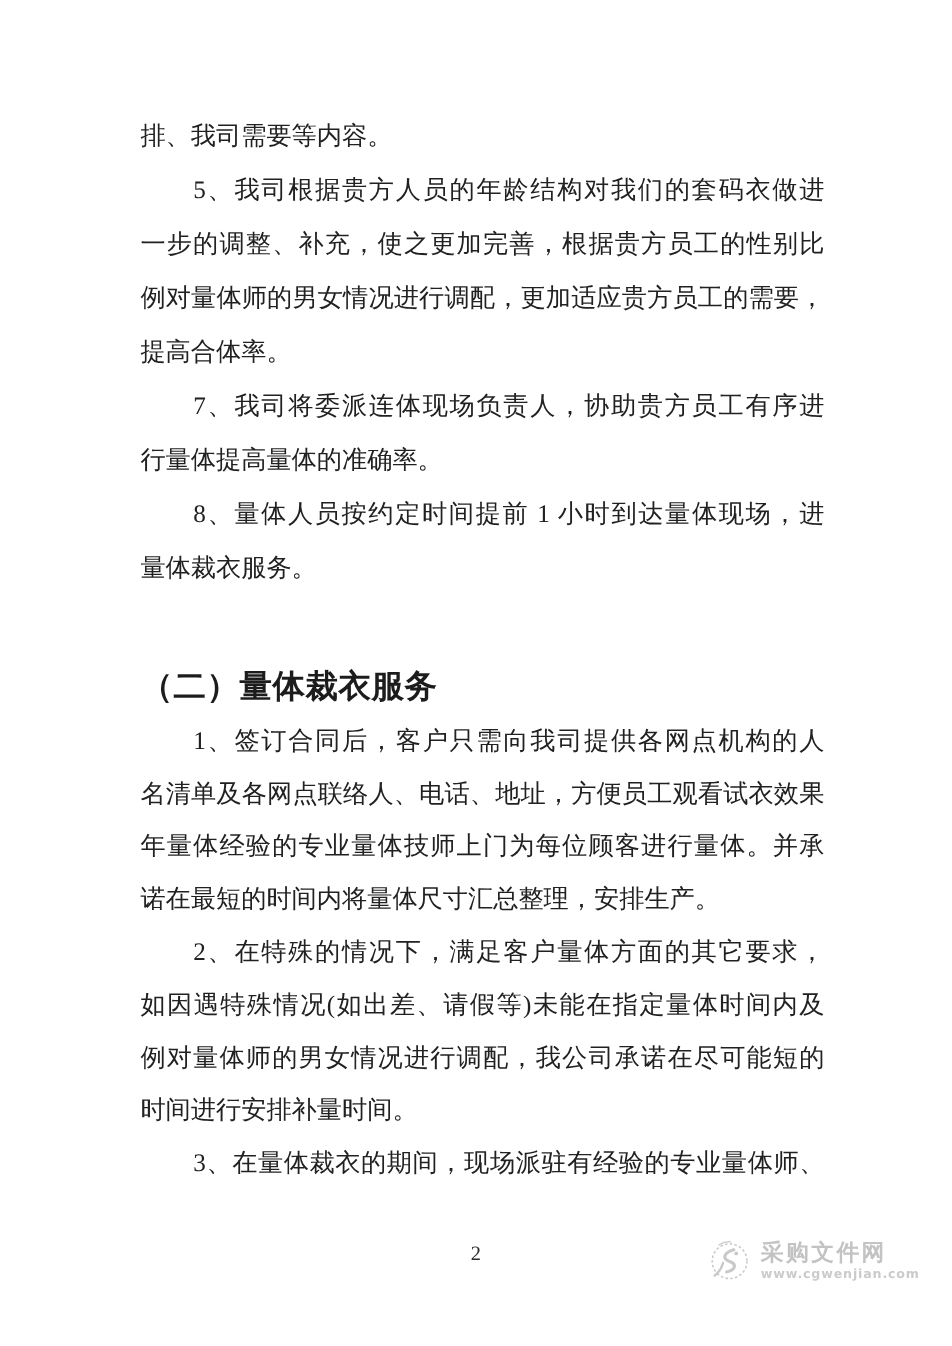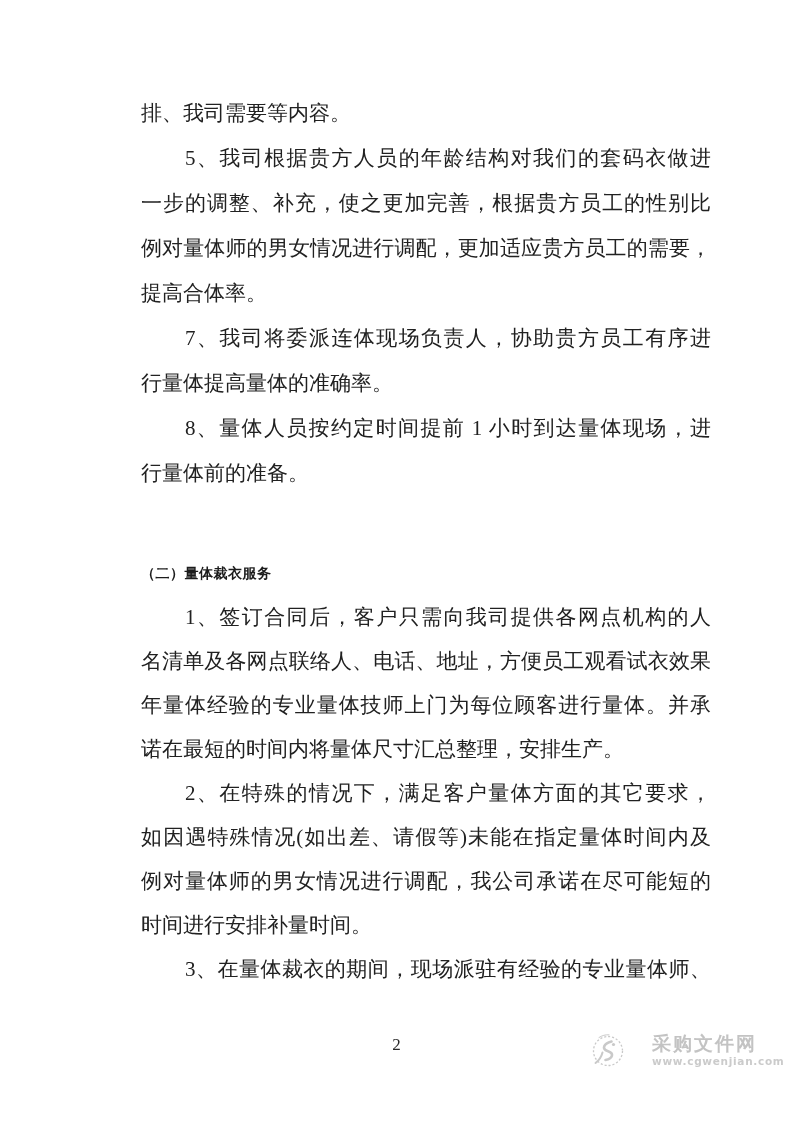--- a/index.html
+++ b/index.html
@@ -14,59 +14,58 @@
     background: #ffffff;
     overflow: hidden;
     font-family: "Liberation Serif", "DejaVu Serif", serif;
   }
   .textcol {
     position: absolute;
     left: 117px;
     width: 570px;
     color: #212121;
     font-size: 21px;
-    margin-left: 24px;
   }
   .section-1 { top: 91px; }
   .section-2 { top: 551px; }
   .section-1 .line { line-height: 45px; }
   .section-2 .line { line-height: 44px; }
   .line {
     white-space: normal;
   }
   .line.indent { text-indent: 44px; }
   .line.justify {
     text-align: justify;
     text-align-last: justify;
   }
   .heading {
     font-family: "DejaVu Sans", "Liberation Sans", sans-serif;
     font-weight: 700;
-    font-size: 14px;
+    font-size: 27px;
     line-height: 44px;
     color: #1c1c1c;
     letter-spacing: 0.5px;
   }
   .page-number {
     position: absolute;
     top: 1033px;
     left: 0;
     width: 100%;
     text-align: center;
     font-size: 17px;
     line-height: 24px;
     color: #2a2a2a;
   }
   .watermark {
     position: absolute;
     left: 589px;
     top: 1024px;
     display: flex;
     align-items: center;
-    gap: 25px;
+    gap: 7px;
     color: #c5c5c5;
     user-select: none;
   }
   .wm-logo { flex: 0 0 auto; color: #c9c9c9; }
   .wm-textcol { display: flex; flex-direction: column; }
   .wm-name {
     font-family: "DejaVu Sans", "Liberation Sans", sans-serif;
     font-weight: 700;
     font-size: 19px;
     letter-spacing: 2px;
@@ -92,21 +91,21 @@
 
   <div class="textcol section-1">
       <div class="line">排、我司需要等内容。</div>
       <div class="line indent justify">5、我司根据贵方人员的年龄结构对我们的套码衣做进</div>
       <div class="line justify">一步的调整、补充，使之更加完善，根据贵方员工的性别比</div>
       <div class="line justify">例对量体师的男女情况进行调配，更加适应贵方员工的需要，</div>
       <div class="line">提高合体率。</div>
       <div class="line indent justify">7、我司将委派连体现场负责人，协助贵方员工有序进</div>
       <div class="line">行量体提高量体的准确率。</div>
       <div class="line indent justify">8、量体人员按约定时间提前 1 小时到达量体现场，进</div>
-      <div class="line">行量体前的准备。</div>
+      <div class="line">量体裁衣服务。</div>
     </div>
 
   <div class="textcol section-2">
     <div class="heading">（二）量体裁衣服务</div>
     <div>
         <div class="line indent justify">1、签订合同后，客户只需向我司提供各网点机构的人</div>
         <div class="line justify">名清单及各网点联络人、电话、地址，方便员工观看试衣效果</div>
         <div class="line justify">年量体经验的专业量体技师上门为每位顾客进行量体。并承</div>
         <div class="line">诺在最短的时间内将量体尺寸汇总整理，安排生产。</div>
         <div class="line indent justify">2、在特殊的情况下，满足客户量体方面的其它要求，</div>

